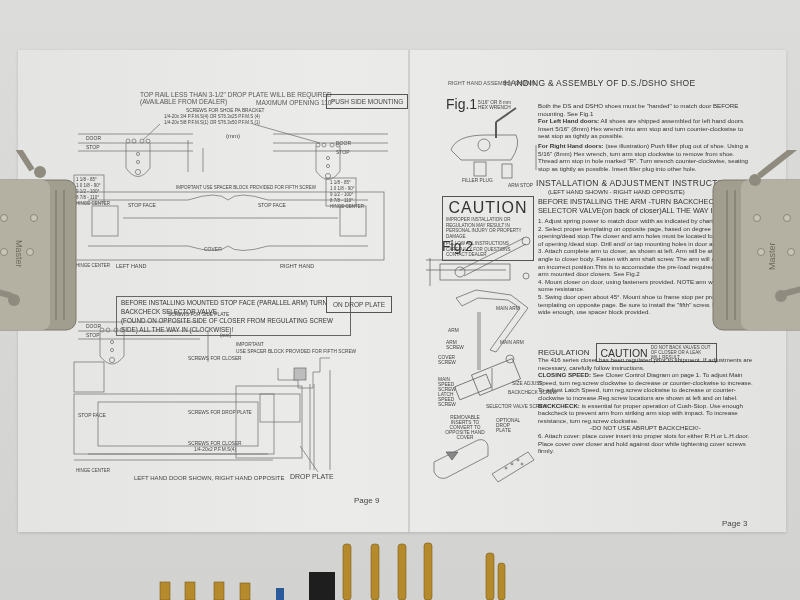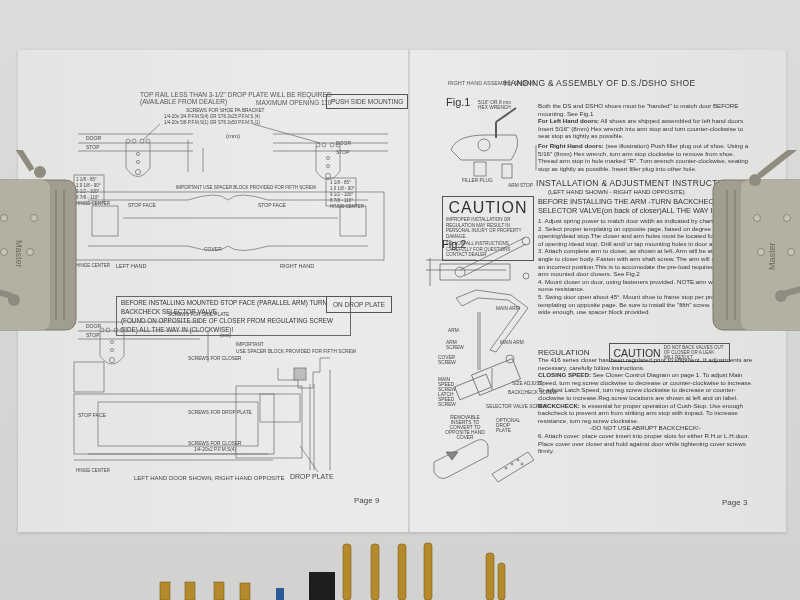--- a/index.html
+++ b/index.html
@@ -26,28 +26,28 @@
   .maxopen { position: absolute; left: 188px; top: 49px; font-size: 6.5px; color:#555; }
   .boxlabel { position: absolute; border: 1px solid #555; font-size: 6.5px; padding: 3px 4px; color:#444; white-space: nowrap; background: transparent; }
   .notice {
     position: absolute; left: 48px; top: 246px; width: 235px; border: 1px solid #666;
     font-size: 6.3px; line-height: 9px; padding: 1px 4px; color: #333;
   }
   .small { font-size: 6px; color:#444; position:absolute; white-space: nowrap; }
   .pagenum { position: absolute; font-size: 8px; color:#444; }
   .r-head-small { position:absolute; left: 32px; top: 30px; font-size: 5.5px; color:#555; white-space: nowrap; }
   .r-head { position:absolute; left: 88px; top: 28px; font-size: 8.5px; color:#333; white-space: nowrap; letter-spacing: 0.3px; }
-  .fig { position:absolute; font-size: 11px; color:#333; }
+  .fig { position:absolute; font-size: 14px; color:#333; }
   .rtext { position:absolute; left: 122px; width: 215px; font-size: 6.2px; line-height: 7.6px; color:#333; }
   .rtext b { font-weight: bold; }
   .rsec { position:absolute; left: 120px; font-size: 8.5px; color:#333; letter-spacing: 0.3px; white-space: nowrap; }
   .caution-big { position:absolute; left: 26px; top: 146px; width: 92px; border:1px solid #555; padding: 2px 3px; }
   .caution-big .cw { font-size: 16px; letter-spacing: 1px; text-align:center; color:#333; }
   .caution-big .ct { font-size: 4.5px; line-height: 5.5px; color:#444; }
-  .reg-row { position:absolute; left: 122px; top: 293px; display:flex; align-items:center; gap: 20px; }
+  .reg-row { position:absolute; left: 122px; top: 293px; display:flex; align-items:center; gap: 7px; }
   .reg-row .rl { font-size: 8px; color:#333; }
   .caution-sm { border:1px solid #555; padding: 1px 3px; display:flex; align-items:center; gap: 3px; }
   .caution-sm .cw { font-size: 10.5px; color:#333; }
   .caution-sm .ct { font-size: 4.5px; line-height: 5px; color:#444; width: 62px; }
   .lbl { position:absolute; font-size: 4.8px; color:#444; white-space: nowrap; }
   svg.drawing { position: absolute; left: 0; top: 0; }
   .closer { position: absolute; }
   .hw { position: absolute; }
 </style>
 </head>
@@ -245,21 +245,21 @@
     <div class="lbl" style="left:84px;top:290px;">MAIN ARM</div>
     <div class="lbl" style="left:22px;top:305px;width:24px;white-space:normal;">COVER SCREW</div>
     <div class="lbl" style="left:22px;top:327px;width:26px;white-space:normal;">MAIN SPEED SCREW</div>
     <div class="lbl" style="left:22px;top:342px;width:26px;white-space:normal;">LATCH SPEED SCREW</div>
     <div class="lbl" style="left:96px;top:331px;">SIZE ADJUST</div>
     <div class="lbl" style="left:92px;top:340px;">BACKCHECK SCREW</div>
     <div class="lbl" style="left:70px;top:354px;">SELECTOR VALVE SCREW</div>
     <div class="lbl" style="left:24px;top:365px;width:50px;white-space:normal;text-align:center;">REMOVABLE INSERTS TO CONVERT TO OPPOSITE HAND COVER</div>
     <div class="lbl" style="left:80px;top:368px;width:28px;white-space:normal;">OPTIONAL DROP PLATE</div>
 
-    <div class="pagenum" style="left:306px;top:448px;">Page 3</div>
+    <div class="pagenum" style="left:306px;top:469px;">Page 3</div>
 
     <svg class="drawing" width="340" height="482">
       <g stroke="#5a5a5a" stroke-width="0.7" fill="none">
 
         <path d="M35 100 Q40 85 70 85 L100 85 Q105 95 95 110 L45 110 Z"></path>
         <circle cx="68" cy="95" r="6"></circle>
         <line x1="80" y1="72" x2="100" y2="58" stroke-width="2"></line>
         <line x1="80" y1="72" x2="80" y2="88" stroke-width="2"></line>
         <rect x="58" y="112" width="12" height="14"></rect>
           <rect x="86" y="114" width="10" height="14"></rect>

